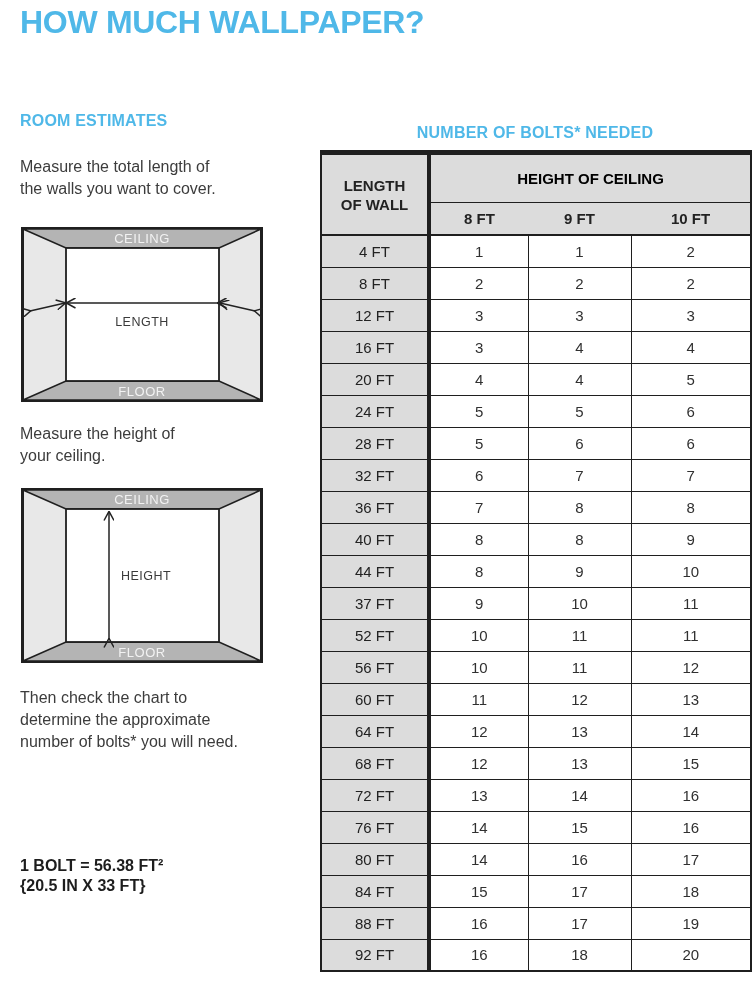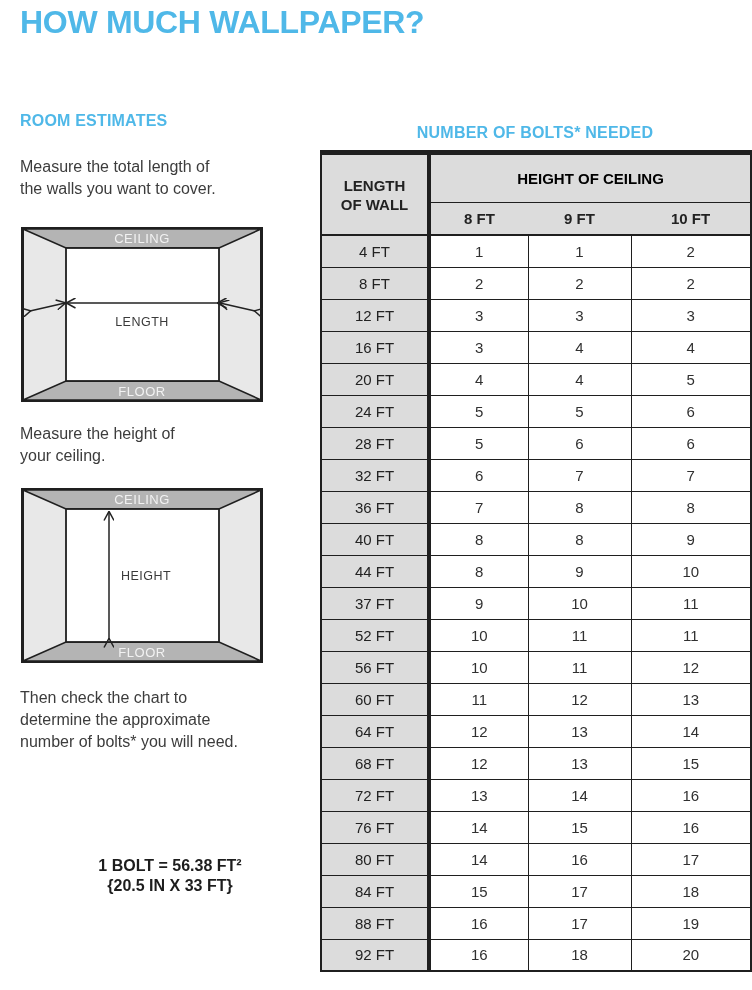--- a/index.html
+++ b/index.html
@@ -31,21 +31,21 @@
   }
   #step1{top:156px;}
   #step2{top:423px;}
   #step3{top:687px;}
   .footnote-text{
     position:absolute;left:20px;width:300px;margin:0;
     font-size:16px;line-height:22px;font-weight:bold;color:#1D1D1D;
     white-space:pre-line;
   }
   #wallpaper-footnote{top:802px;padding-left:11px;text-indent:-11px;}
-  #bolt-size-note{top:856px;line-height:20px;text-align:center;}
+  #bolt-size-note{top:856px;line-height:20px;}
   .room-diagram{position:absolute;left:21px;}
   #length-diagram{top:227px;}
   #height-diagram{top:488px;}
   .room-diagram .outer{fill:var(--diagram_side);stroke:var(--ink);stroke-width:3;}
   .room-diagram .band{fill:var(--diagram_band);stroke:var(--ink);stroke-width:1.6;}
   .room-diagram .backwall{fill:#ffffff;stroke:var(--ink);stroke-width:1.8;}
   .room-diagram .band-label{fill:#F2F2F2;font-size:13px;letter-spacing:0.5px;}
   .room-diagram .dim-label{fill:#3A3A3A;font-size:12.5px;letter-spacing:0.5px;}
   .room-diagram .arrow{stroke:#222;stroke-width:1.5;fill:none;}
   

